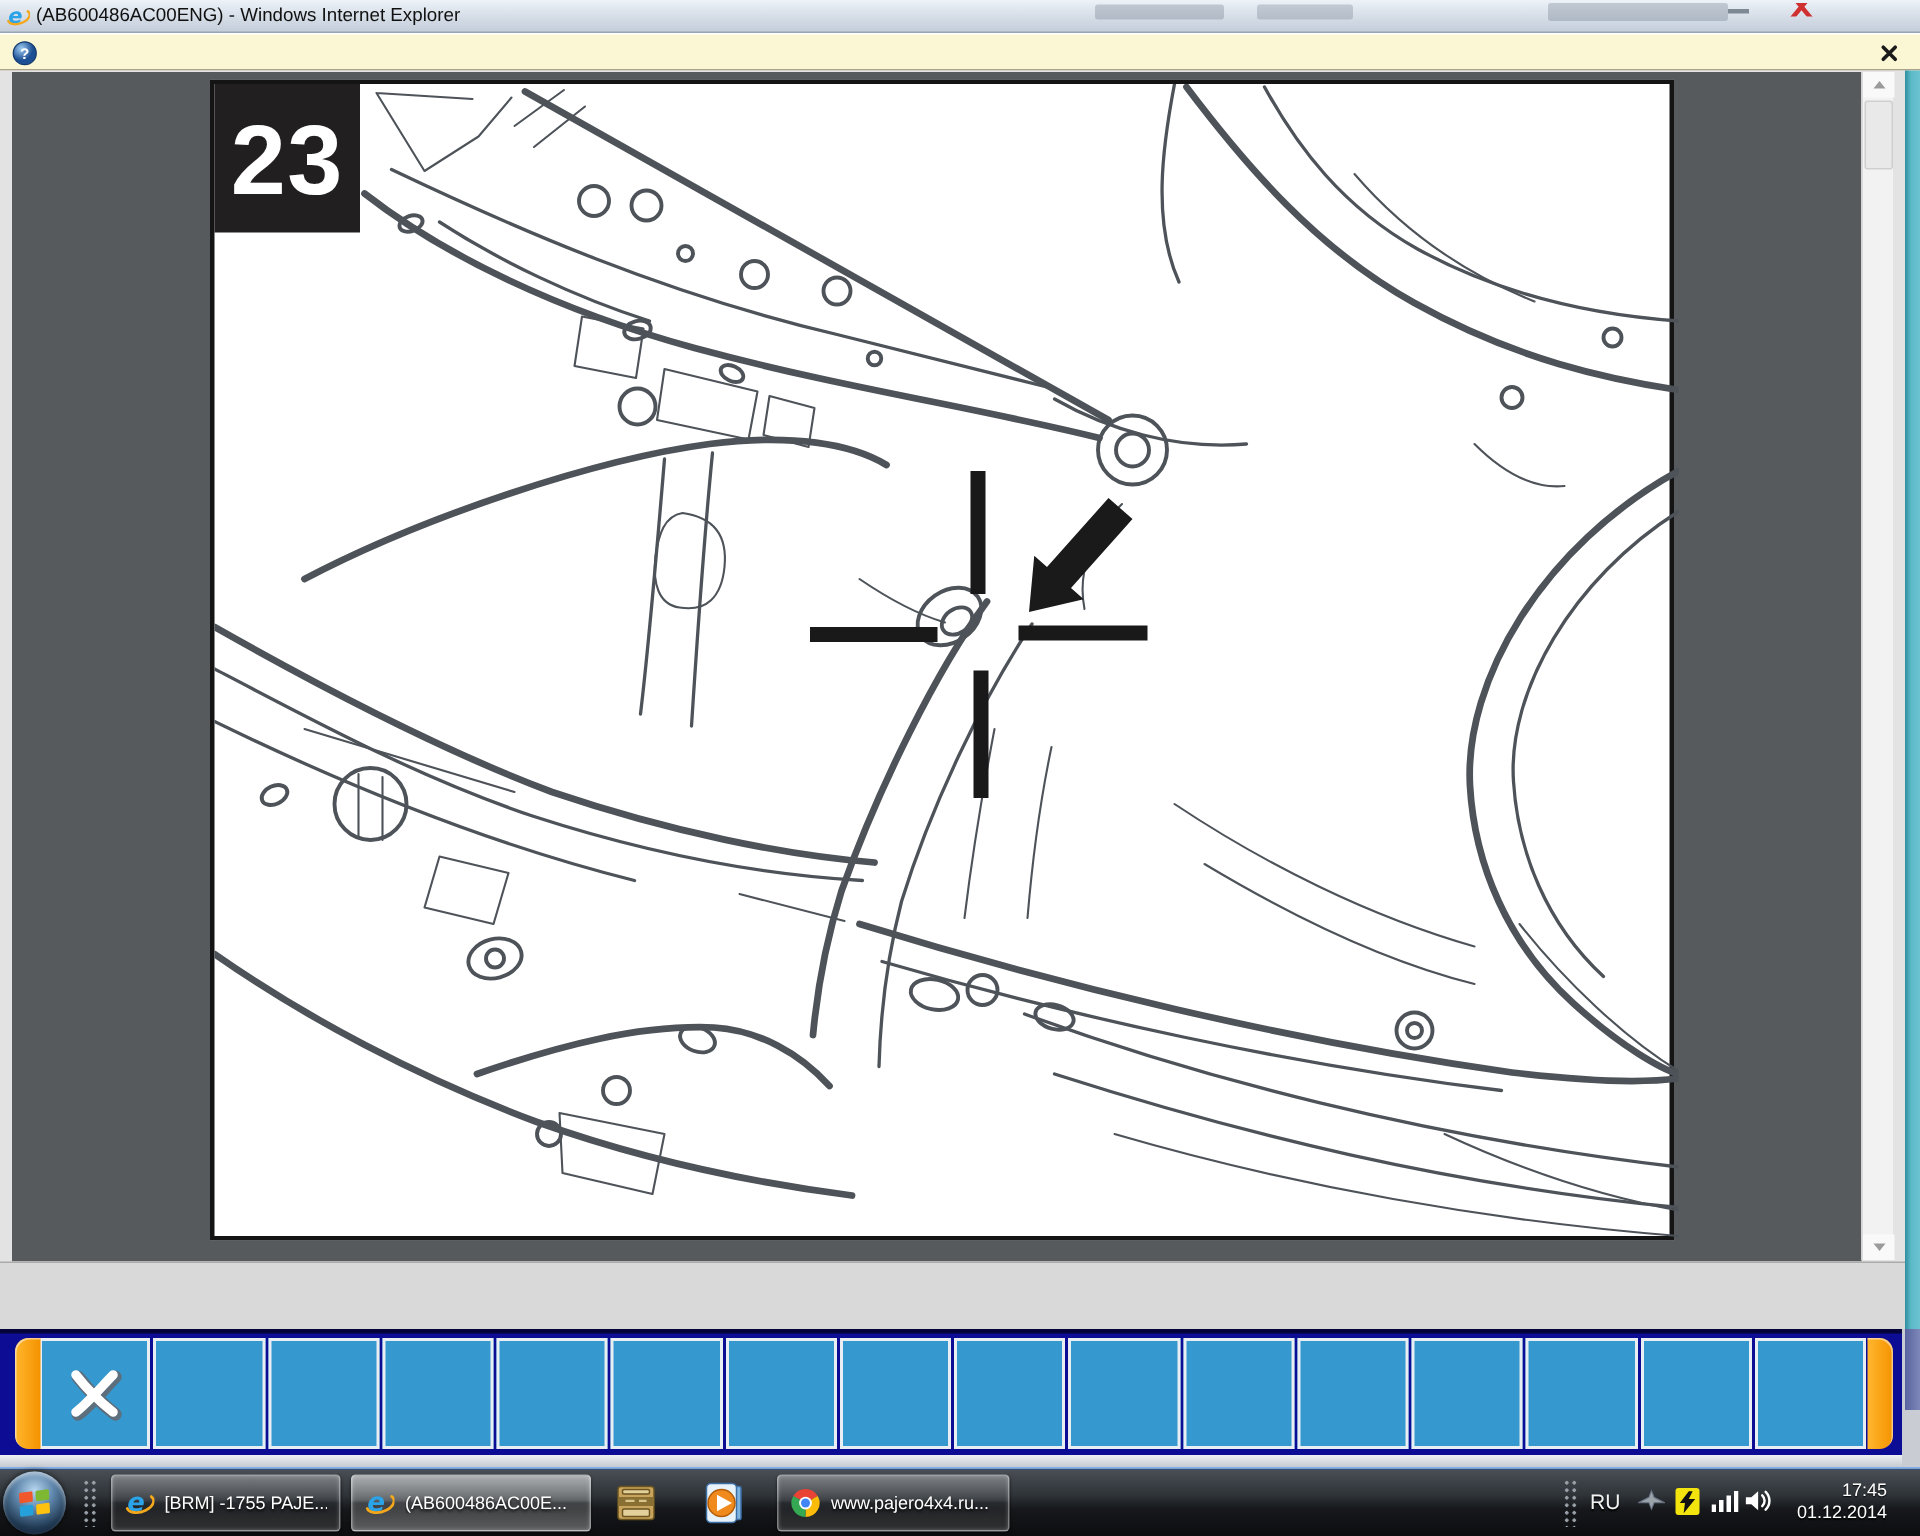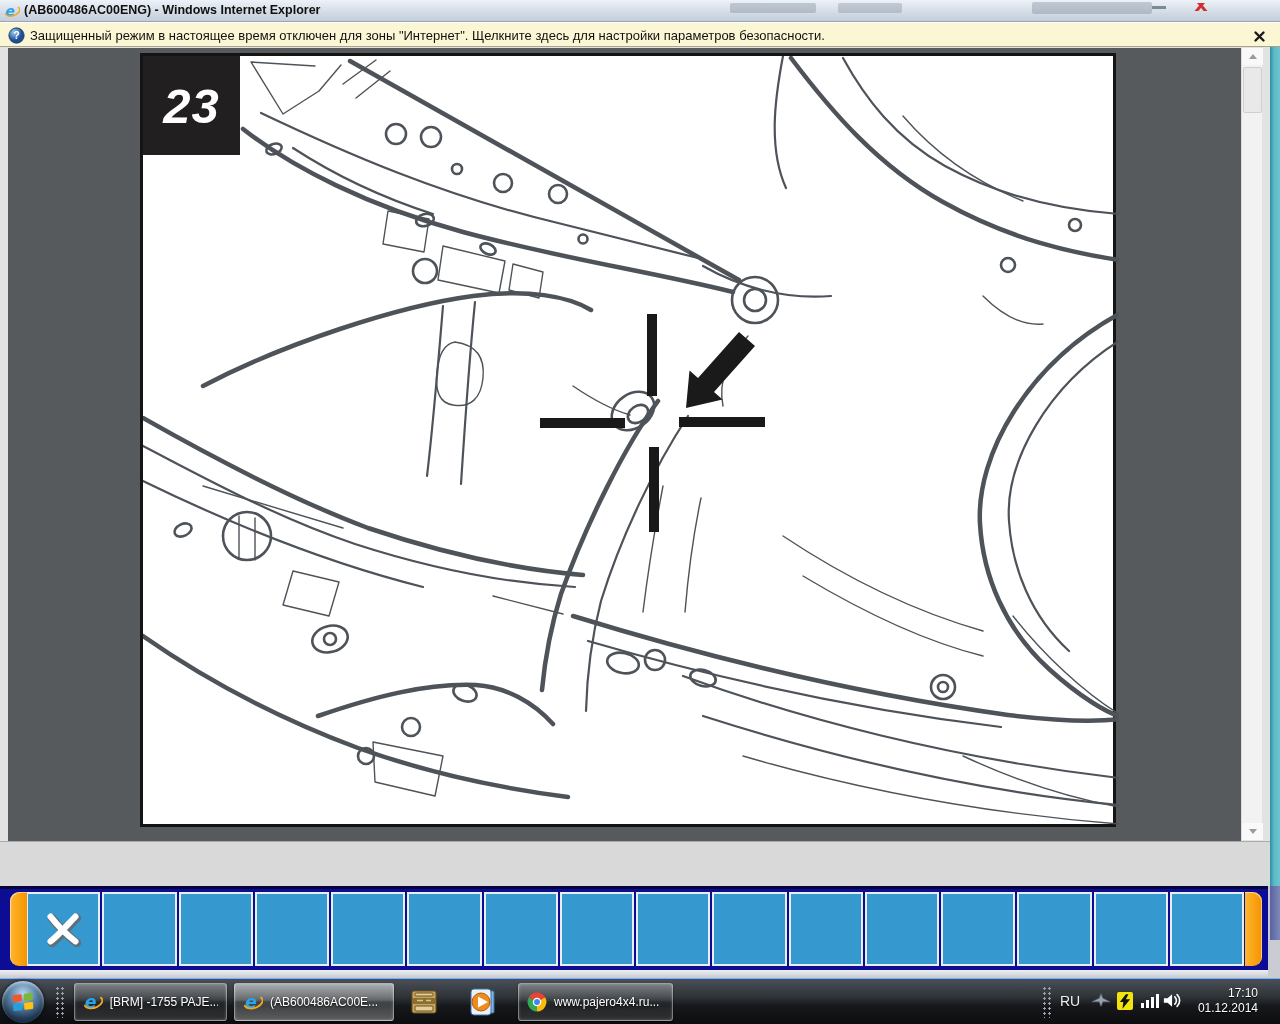--- a/index.html
+++ b/index.html
@@ -4,41 +4,41 @@
 <style>
   * { margin:0; padding:0; box-sizing:border-box; }
   html,body { width:1280px; height:1024px; overflow:hidden;
     font-family:"Liberation Sans", sans-serif; background:#c9ccd2; }
   .abs { position:absolute; }
 
   
   .titlebar { left:0; top:0; width:1280px; height:22px;
     background:linear-gradient(#edf2f8,#d3dbe5 60%,#c4cedb);
     border-bottom:1px solid #98a5b4; }
-  .titlebar .tb-title { left:24px; top:3px; font-size:12.5px; color:#101010; white-space:nowrap;font-weight:bold; }
+  .titlebar .tb-title { left:24px; top:3px; font-size:12.5px; color:#101010; white-space:nowrap; }
   .ghost1 { left:730px; top:3px; width:86px; height:10px; background:rgba(100,112,128,.30); border-radius:2px; }
   .ghost2 { left:838px; top:3px; width:64px; height:10px; background:rgba(100,112,128,.28); border-radius:2px; }
   .ghost3 { left:1032px; top:2px; width:120px; height:12px; background:rgba(100,112,128,.30); border-radius:2px; }
   .min-ghost { left:1152px; top:6px; width:14px; height:3px; background:#7e8996; }
 
   
   .infobar { left:0; top:22px; width:1280px; height:25px; background:#fbf7d5;
     border-top:1px solid #ffffff; border-bottom:1px solid #a9a288;
     display:flex; align-items:center; }
   .infobar-text { position:absolute; left:30px; top:5px; font-size:13px; color:#111; white-space:nowrap; }
   .infobar-close { position:absolute; right:14px; top:6px; width:13px; height:13px; cursor:pointer; }
 
   
   .content { left:0; top:47px; width:1280px; height:839px; background:#e3e3e3; }
   .viewport { left:8px; top:1px; width:1233px; height:793px; background:#565a5d; }
   .page { left:140px; top:6px; width:976px; height:774px; background:#ffffff;
     border:3px solid #141414; }
   .fig-box { left:0; top:0; width:97px; height:99px; background:#221f20;
     display:flex; align-items:center; justify-content:center; }
-  .fig-num { color:#fff; font-size:49px; font-weight:bold; letter-spacing:1px;font-style:italic; }
+  .fig-num { color:#fff; font-size:66px; font-weight:bold; letter-spacing:1px; }
   .fig-code { right:38px; bottom:2px; font-size:40px; font-weight:bold; color:#0d0d0d; letter-spacing:0.5px; }
   .diagram { left:0; top:0; width:976px; height:774px; }
 
   
   .vscroll { left:1241px; top:1px; width:21px; height:792px; background:#f2f2f2; border-left:1px solid #dcdcdc; }
   .sb-btn { left:0; width:21px; height:17px; background:#f9f9f9; display:flex; align-items:center; justify-content:center; }
   .sb-up { top:0; }
   .sb-down { bottom:0; }
   .tri-up { width:0; height:0; border-left:4px solid transparent; border-right:4px solid transparent; border-bottom:5px solid #9b9b9b; }
   .tri-down { width:0; height:0; border-left:4px solid transparent; border-right:4px solid transparent; border-top:5px solid #9b9b9b; }
@@ -132,21 +132,20 @@
       <defs>
           <radialGradient id="shg" cx="35%" cy="30%">
             <stop offset="0%" stop-color="#9ecdf2"></stop>
             <stop offset="100%" stop-color="#1d4f94"></stop>
           </radialGradient>
         </defs>
       <circle cx="10" cy="10" r="9" fill="url(#shg)" stroke="#143a6e"></circle>
       <text x="10" y="14.5" text-anchor="middle" font-size="12" font-weight="bold" fill="#ffffff" font-family="Liberation Sans, sans-serif">?</text>
     </svg>
   </span>
-  <div class="infobar-text">Защищенный режим в настоящее время отключен для зоны "Интернет".  Щелкните здесь для настройки параметров безопасности.</div>
   <div class="infobar-close">
     <svg width="13" height="13" viewBox="0 0 13 13">
       <path d="M2.5,2.5 L10.5,10.5 M10.5,2.5 L2.5,10.5" stroke="#1a1a1a" stroke-width="2.4" stroke-linecap="round"></path>
     </svg>
   </div>
 </div>
 
 <div class="abs content">
   <div class="abs viewport"></div>
 
@@ -389,16 +388,16 @@
     </svg>
   </div>
   <div class="abs tray-icon ti-speaker">
     <svg width="20" height="17" viewBox="0 0 22 18">
       <polygon points="1,6.5 5,6.5 10,2 10,16 5,11.5 1,11.5" fill="#ffffff"></polygon>
       <path d="M13,5 A5.5,5.5 0 0 1 13,13 M15.5,2.5 A9,9 0 0 1 15.5,15.5" stroke="#ffffff" stroke-width="1.8" fill="none" stroke-linecap="round"></path>
     </svg>
   </div>
 
   <div class="abs clock">
-    <div>17:10</div>
+    <div>17:45</div>
     <div>01.12.2014</div>
   </div>
 </div>
 
 </body></html>

